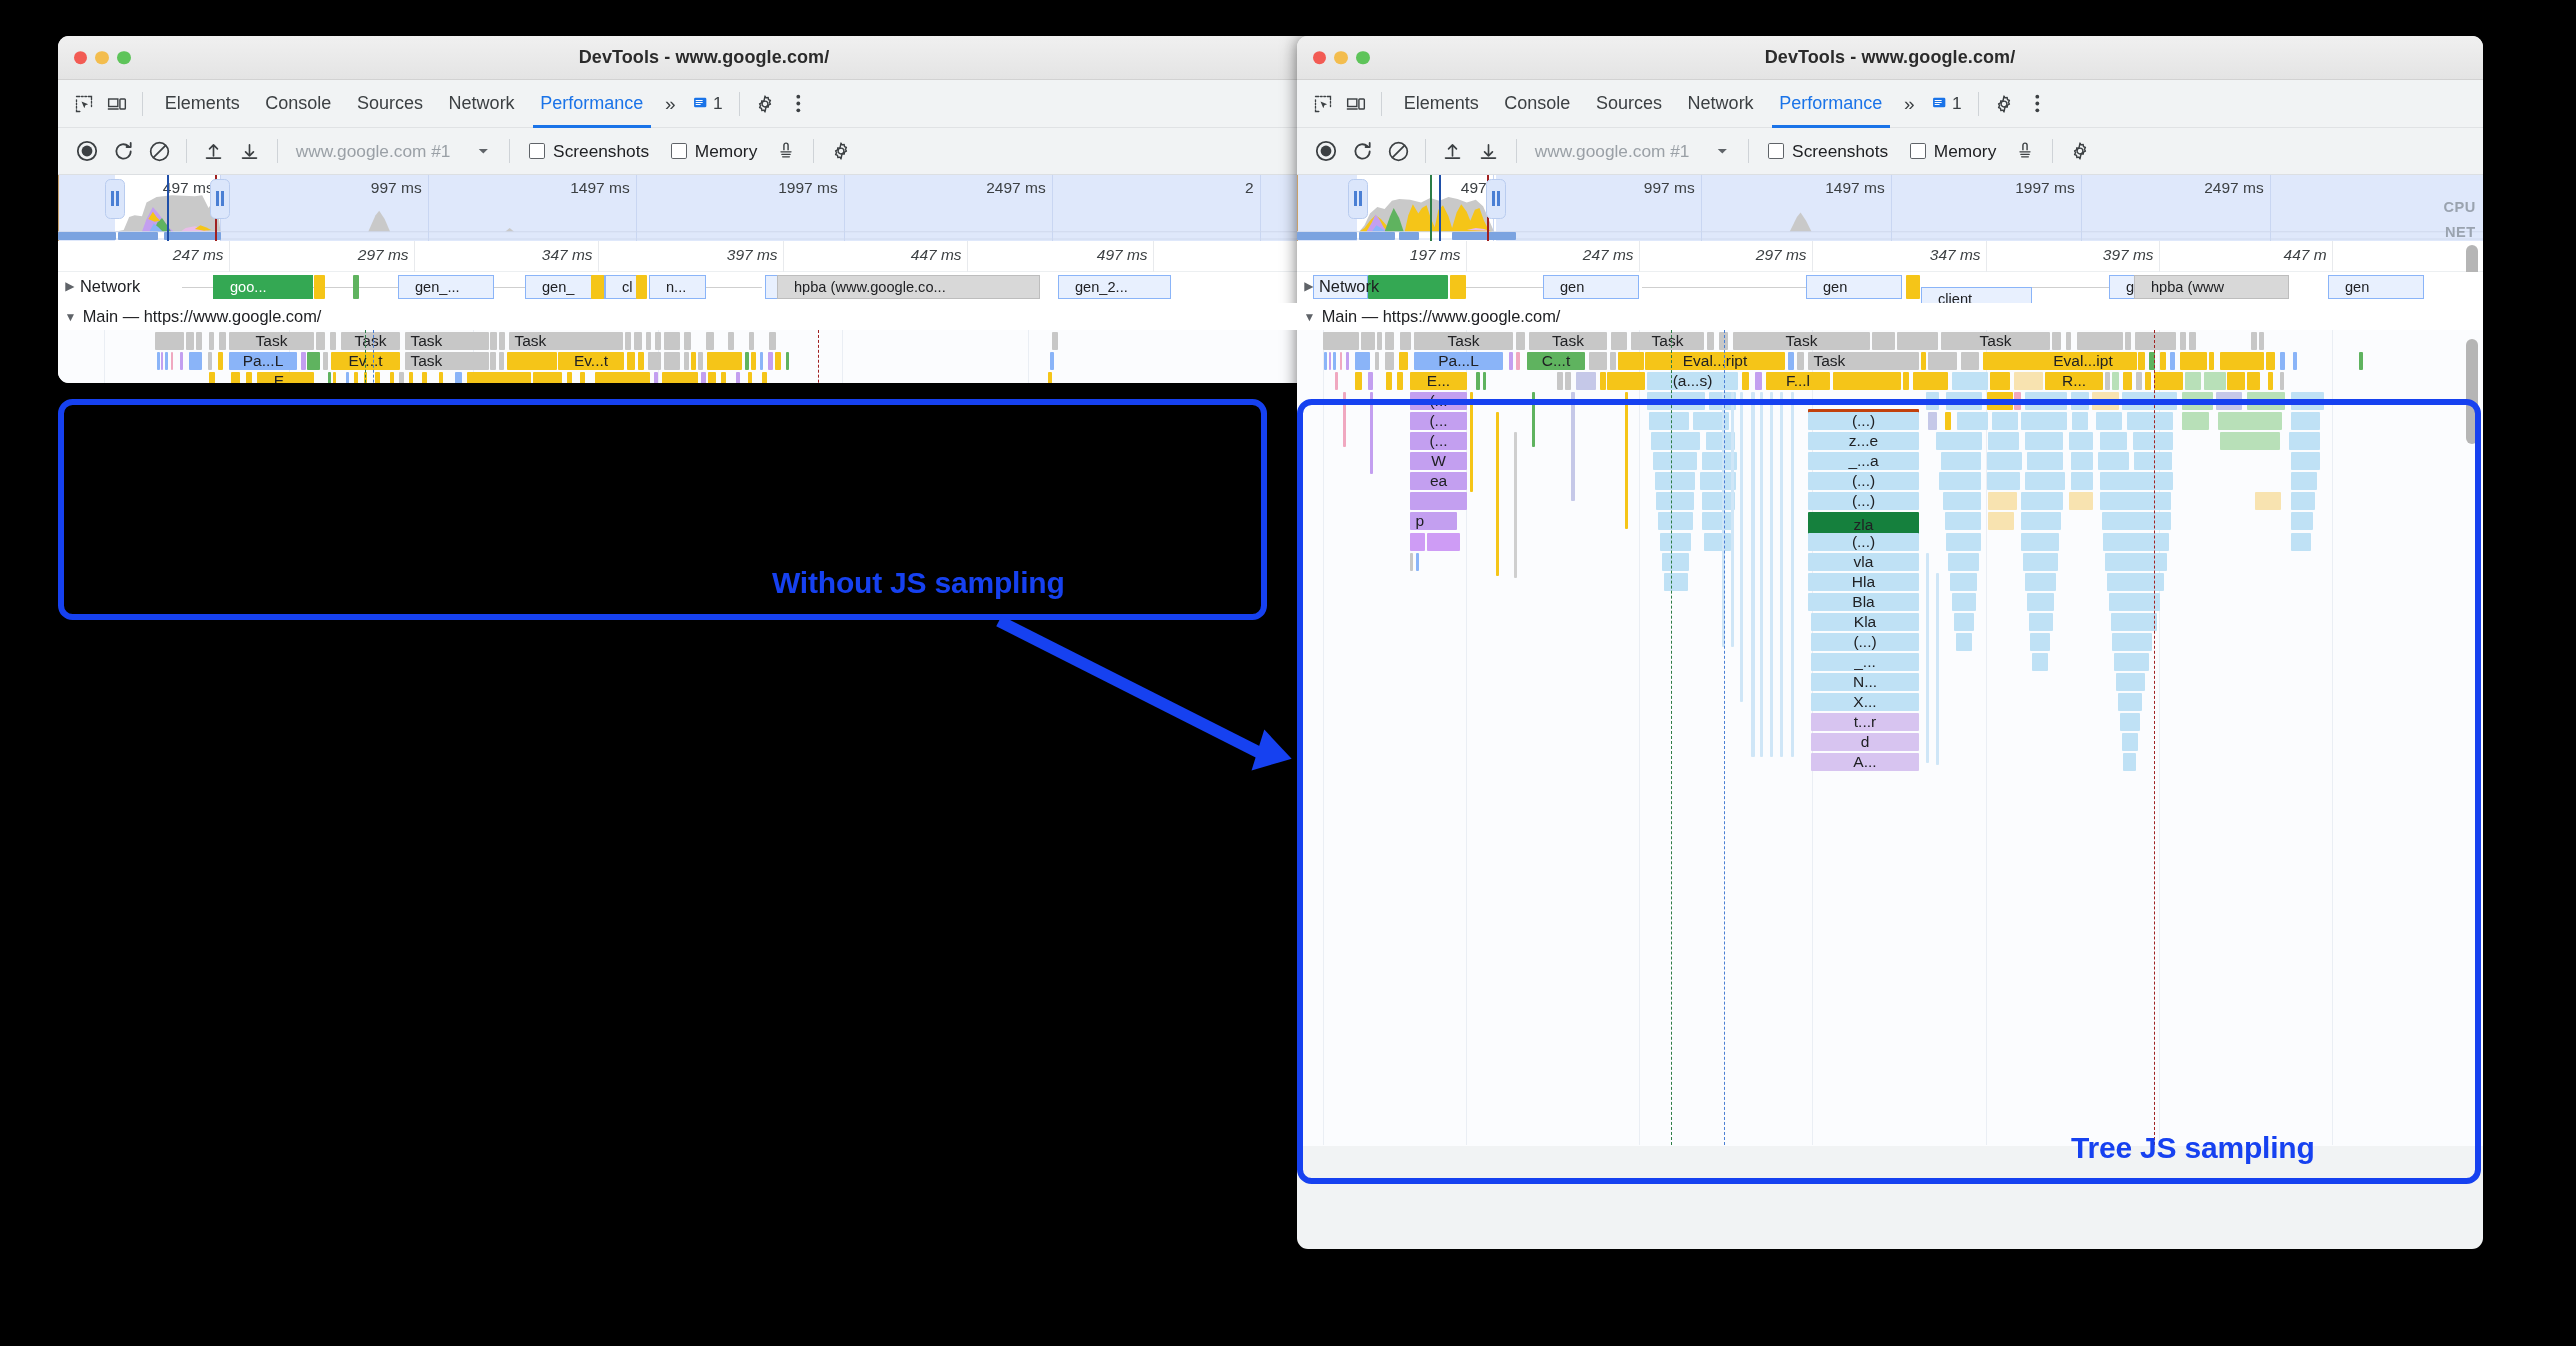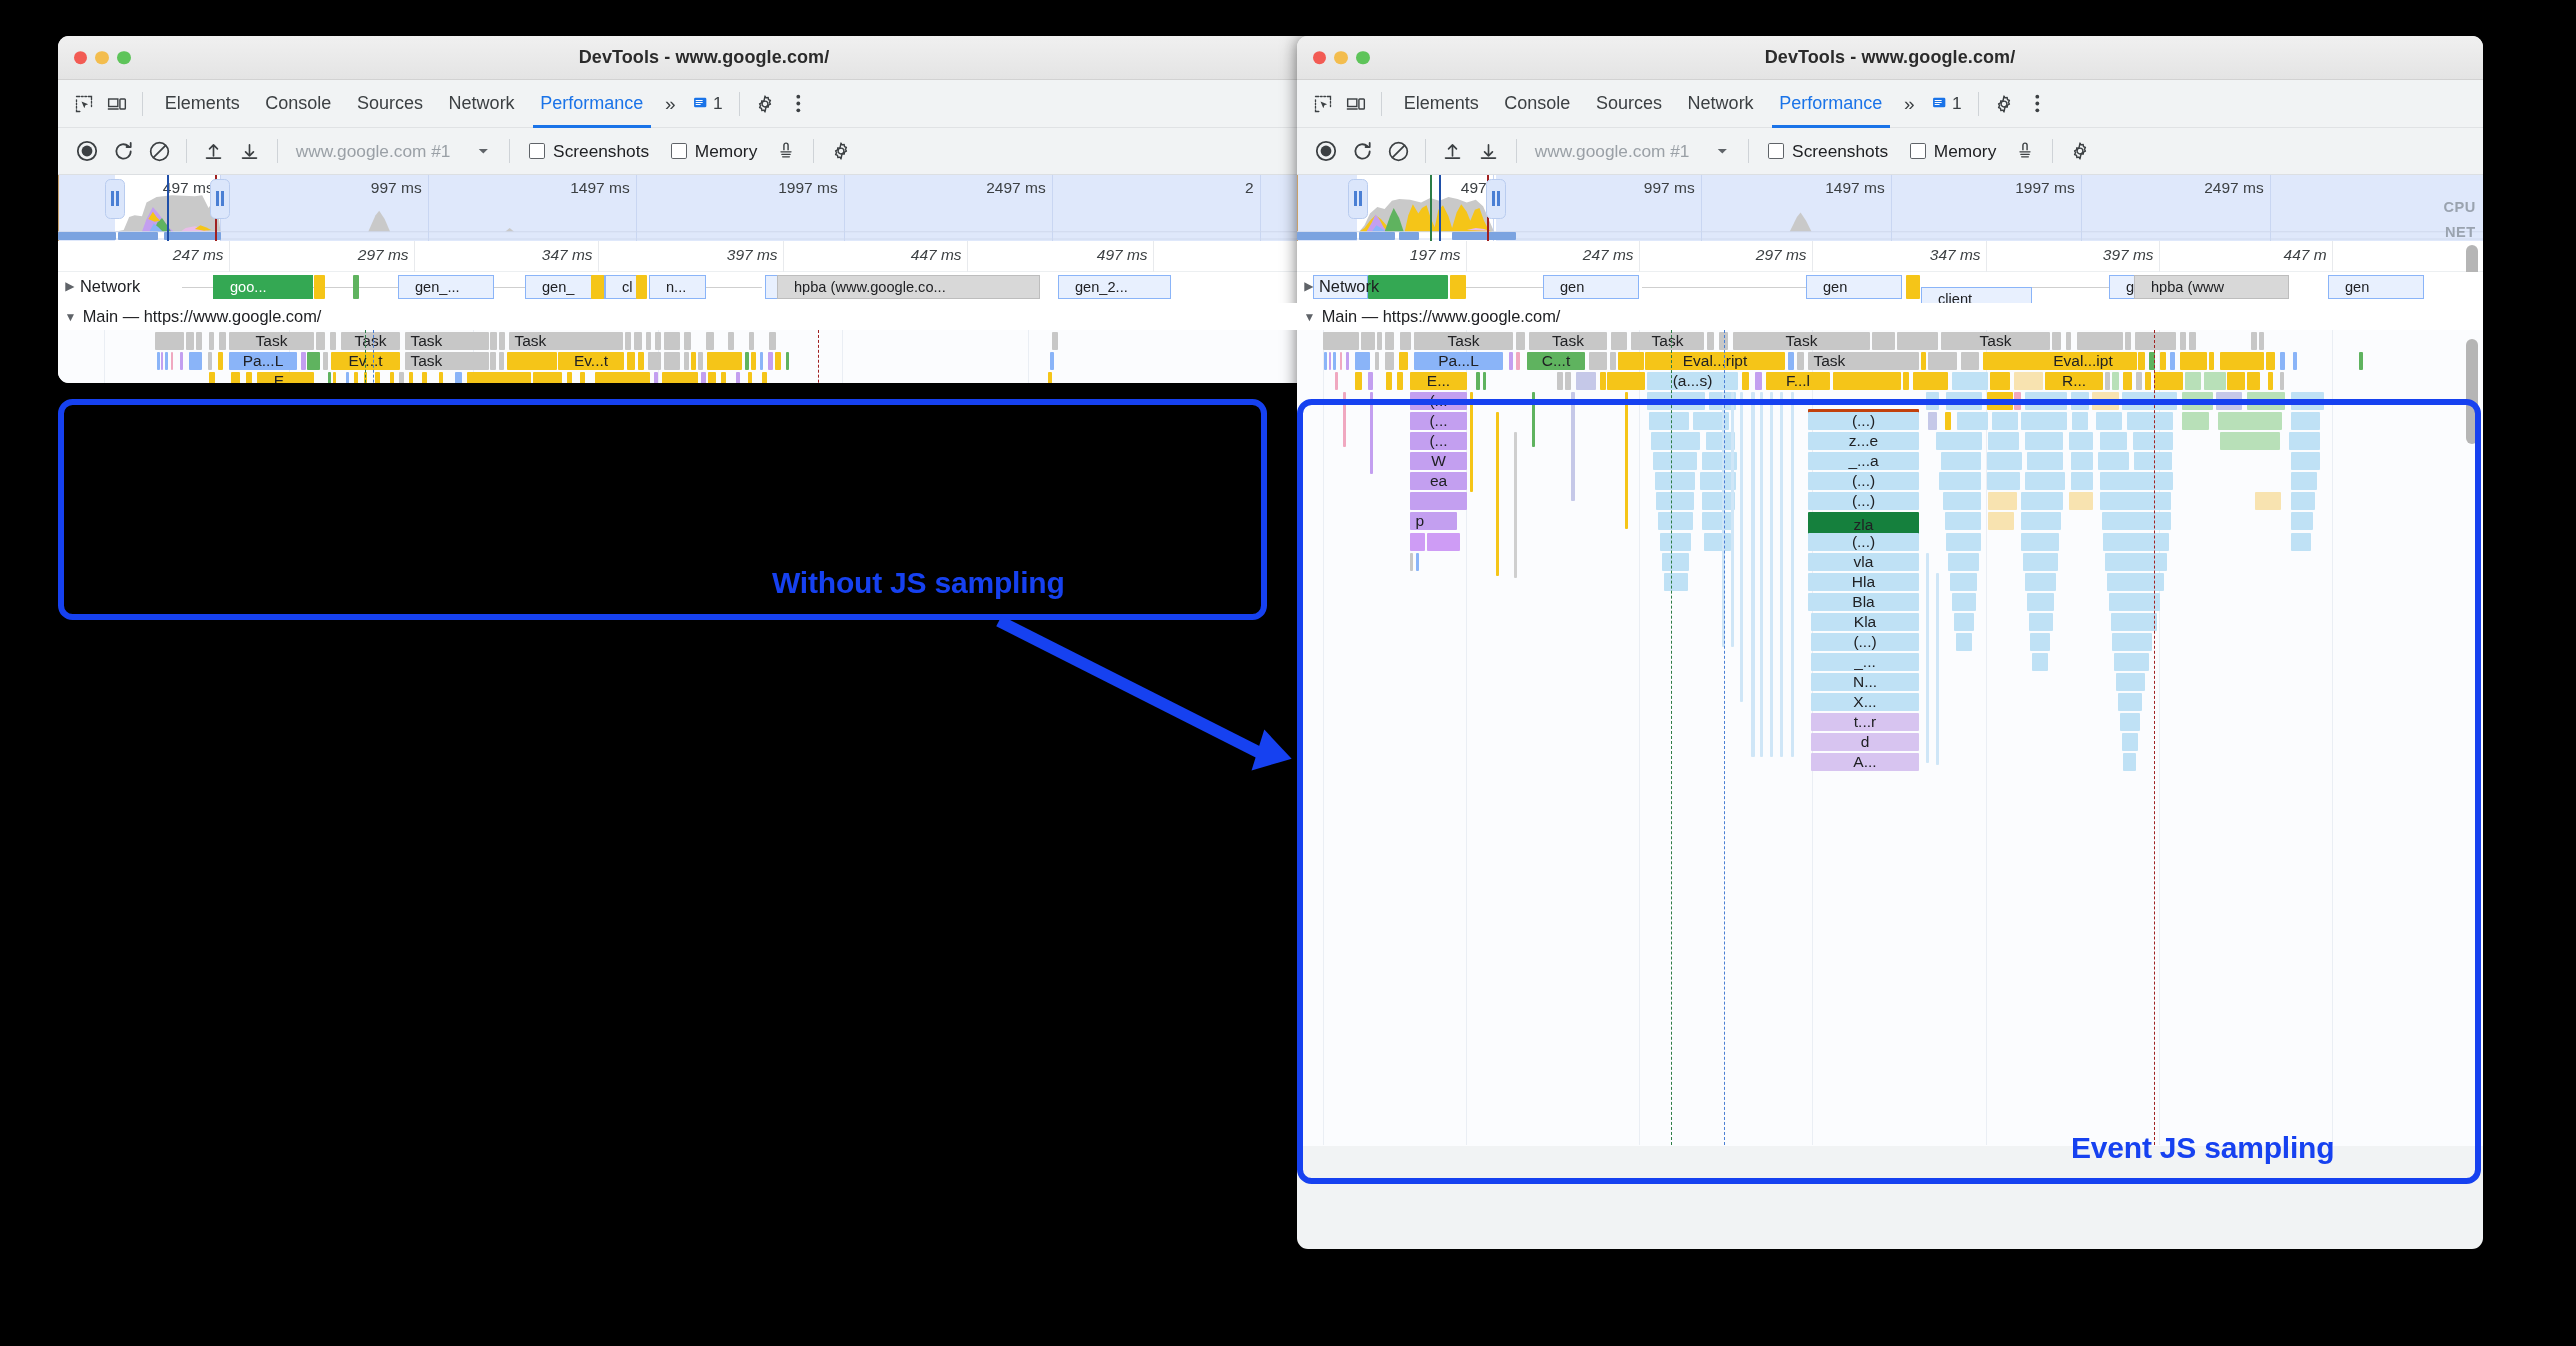--- a/index.html
+++ b/index.html
@@ -1106,19 +1106,19 @@
     </div>
     <div class="sbthumb" style="right:5.5px;top:36px;height:105px;"></div>
   </div>
 
 </div>
 
 <div class="callout" style="left:58px; top:399px; width:1209px; height:221px;"></div>
 <div class="callout-text" style="left:772px; top:566px;">Without JS sampling</div>
 
 <div class="callout" style="left:1297px; top:399px; width:1184px; height:785px;"></div>
-<div class="callout-text" style="left:2071px; top:1131px;">Event JS sampling</div>
+<div class="callout-text" style="left:2071px; top:1131px;">Tree JS sampling</div>
 
 <svg class="arrow-svg" width="2576" height="1346" viewBox="0 0 2824 1476">
   <line x1="1095" y1="681" x2="1380" y2="825" stroke="#1641f0" stroke-width="13" stroke-linecap="butt"></line>
   <polygon points="1386,800 1416,832 1372,845" fill="#1641f0"></polygon>
 </svg>
 
 
 </body></html>

